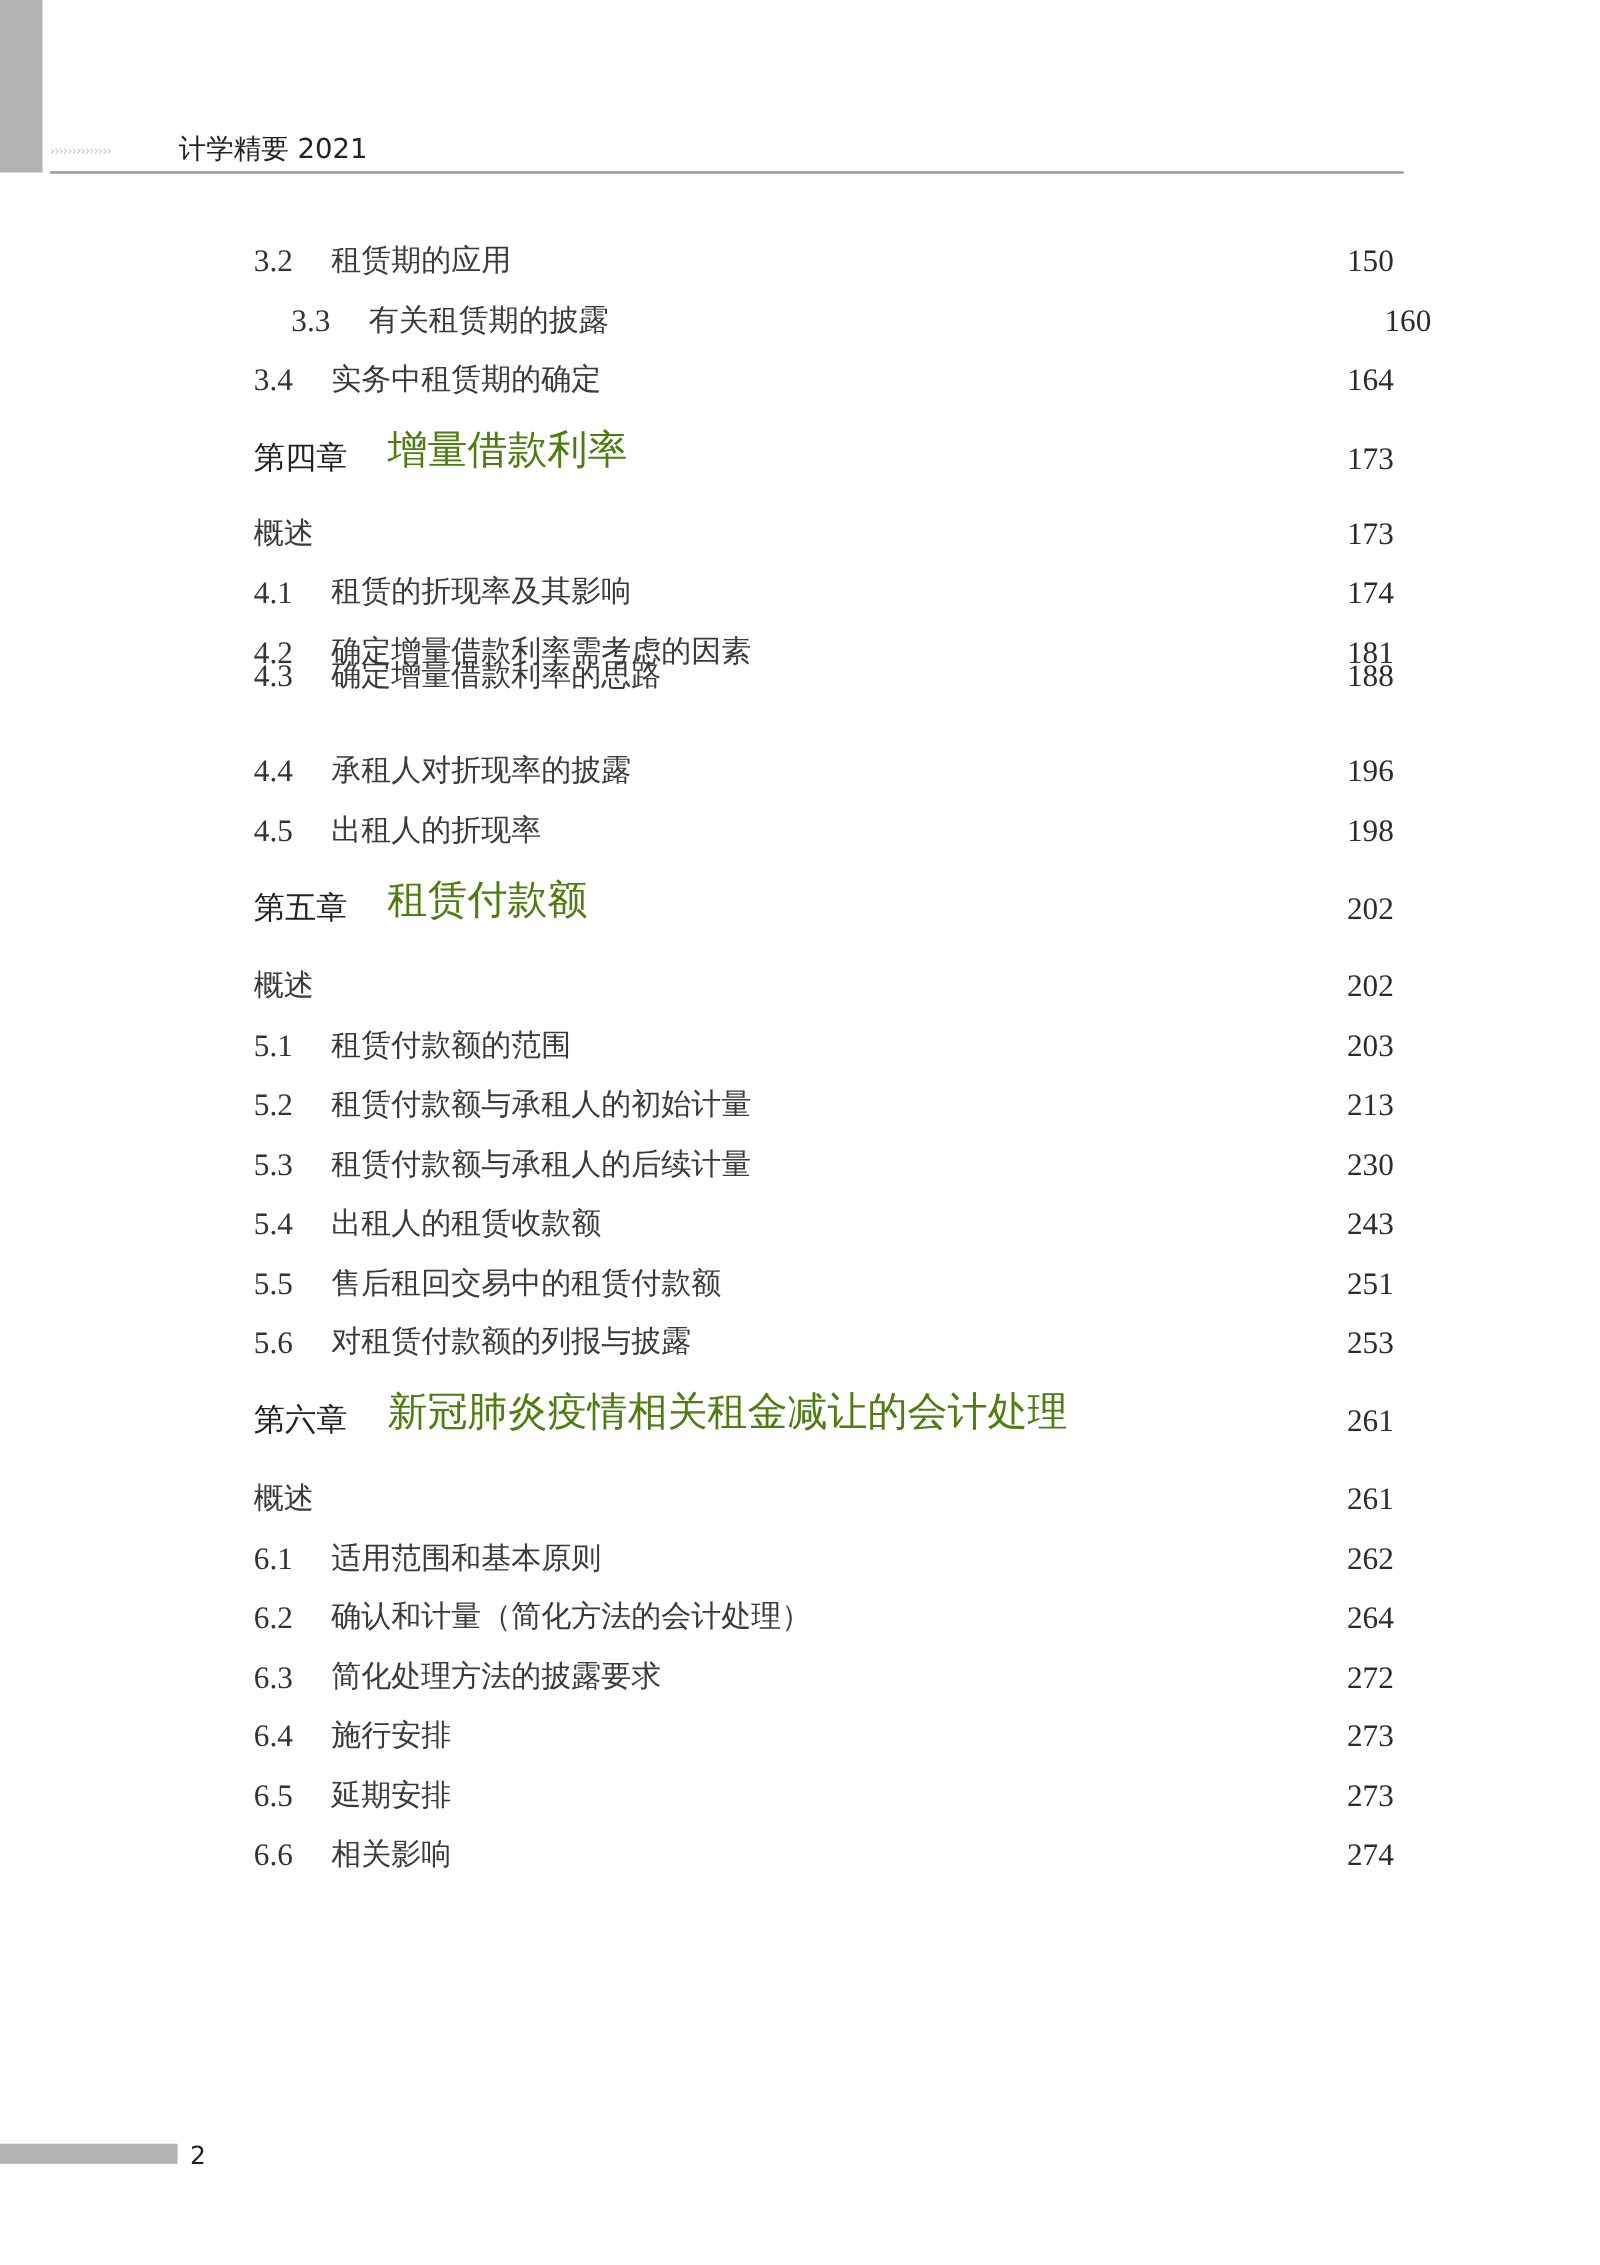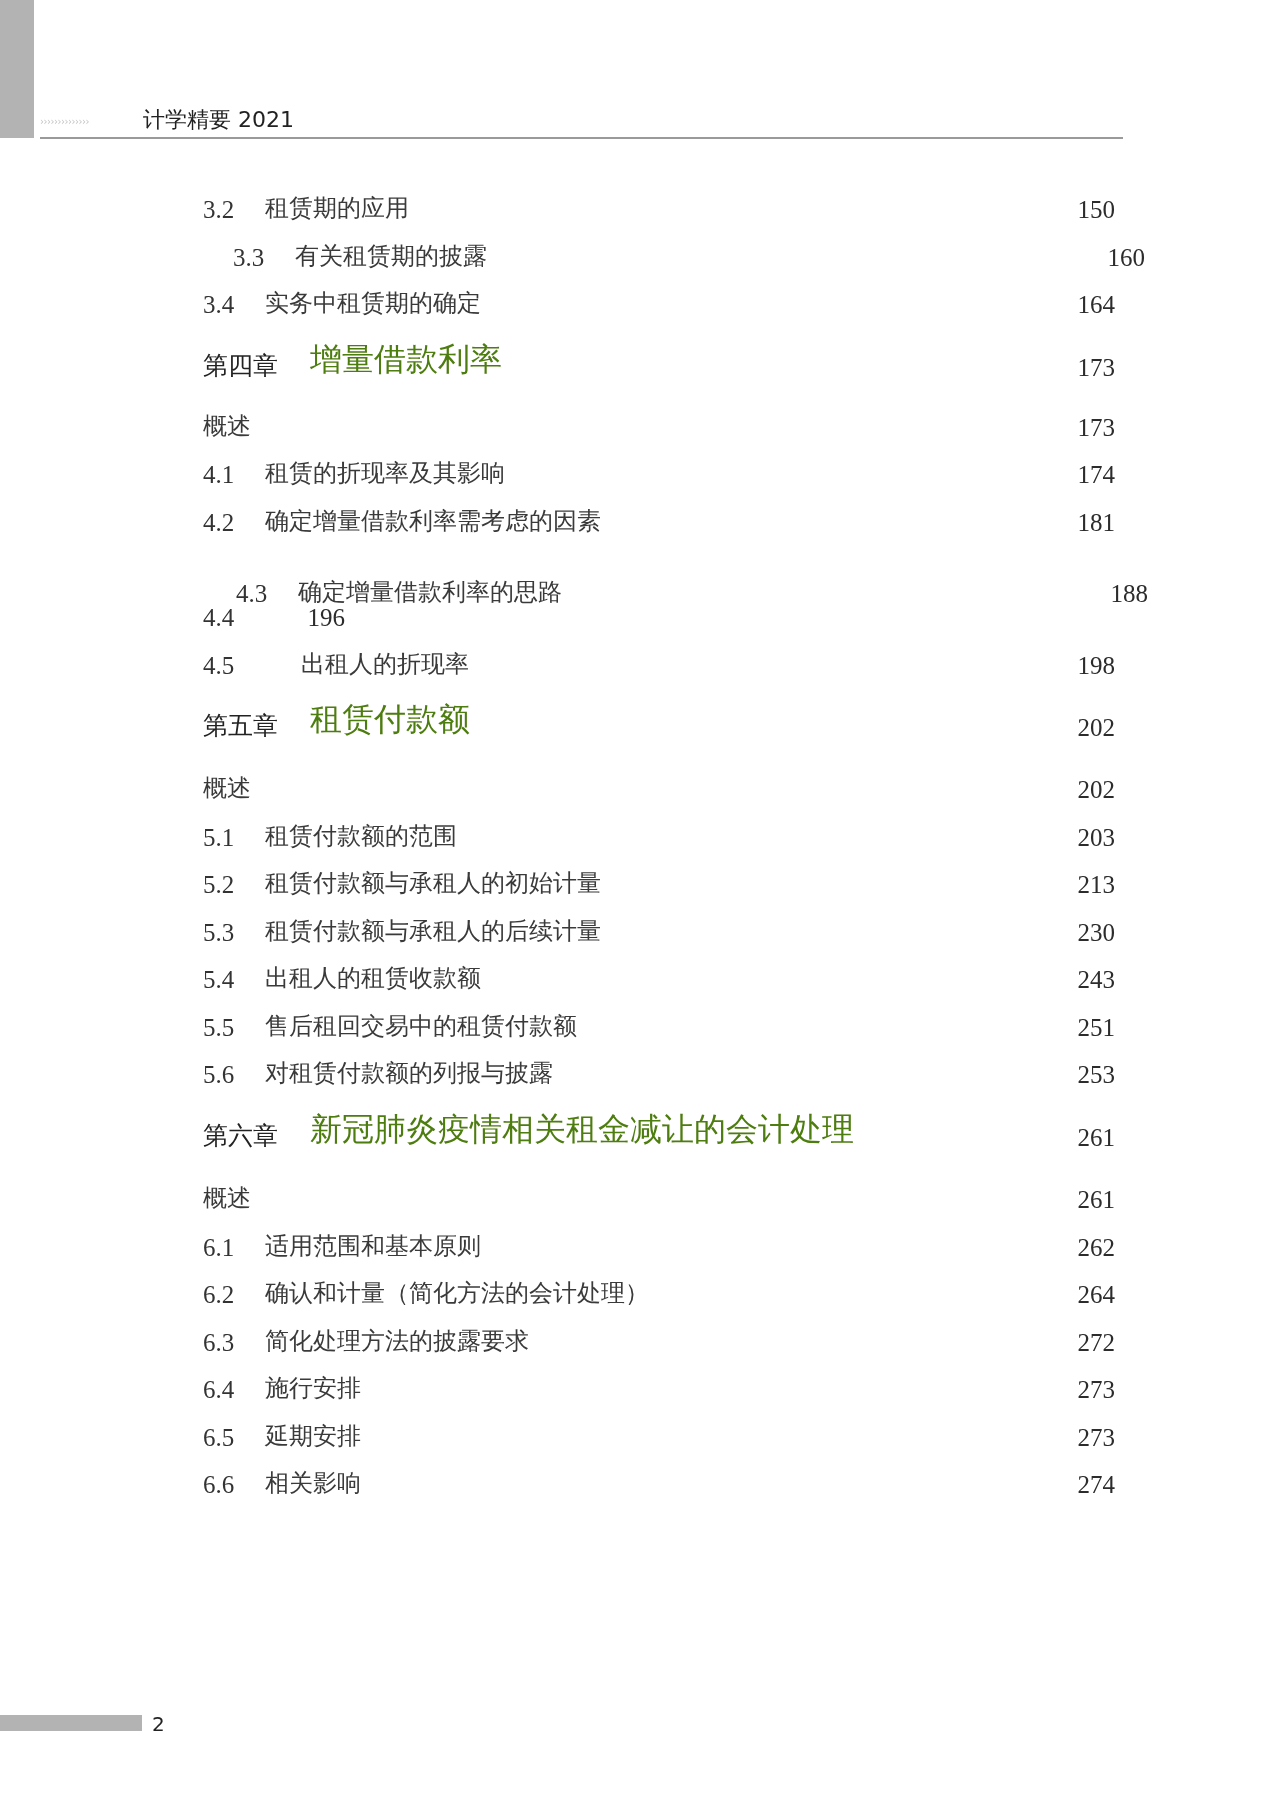--- a/index.html
+++ b/index.html
@@ -143,30 +143,31 @@
     <div class="row section" style="top: 455px;">
       <span class="num">4.1</span>
       <span class="title">租赁的折现率及其影响</span>
       <span class="page">174</span>
     </div>
     <div class="row section" style="top: 503px;">
       <span class="num">4.2</span>
       <span class="title">确定增量借款利率需考虑的因素</span>
       <span class="page">181</span>
     </div>
-    <div class="row section" style="top: 574px; margin-left: 33px;">
+    <div class="row section" style="top: 522px;">
       <span class="num">4.3</span>
       <span class="title">确定增量借款利率的思路</span>
       <span class="page">188</span>
     </div>
     <div class="row section" style="top: 598px;">
       <span class="num">4.4</span>
+      <span class="title">承租人对折现率的披露</span>
       <span class="page">196</span>
     </div>
-    <div class="row section" style="top: 646px; gap: 36px;">
+    <div class="row section" style="top: 646px;">
       <span class="num">4.5</span>
       <span class="title">出租人的折现率</span>
       <span class="page">198</span>
     </div>
     <div class="row chapter" style="top: 708px;">
       <span class="label">第五章</span>
       <span class="title">租赁付款额</span>
       <span class="page">202</span>
     </div>
     <div class="row overview" style="top: 770px;">

